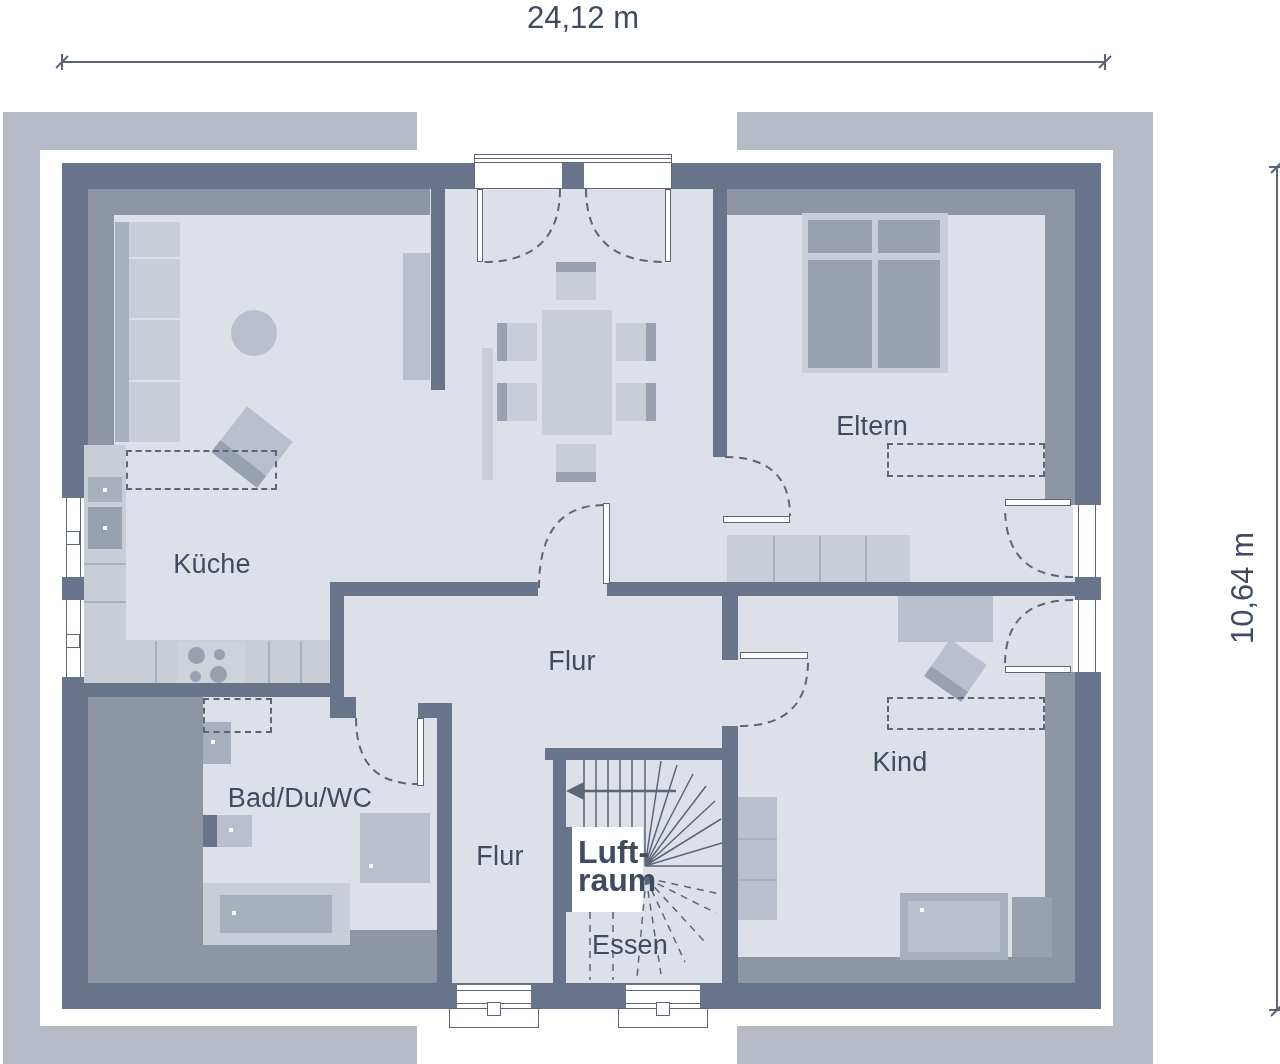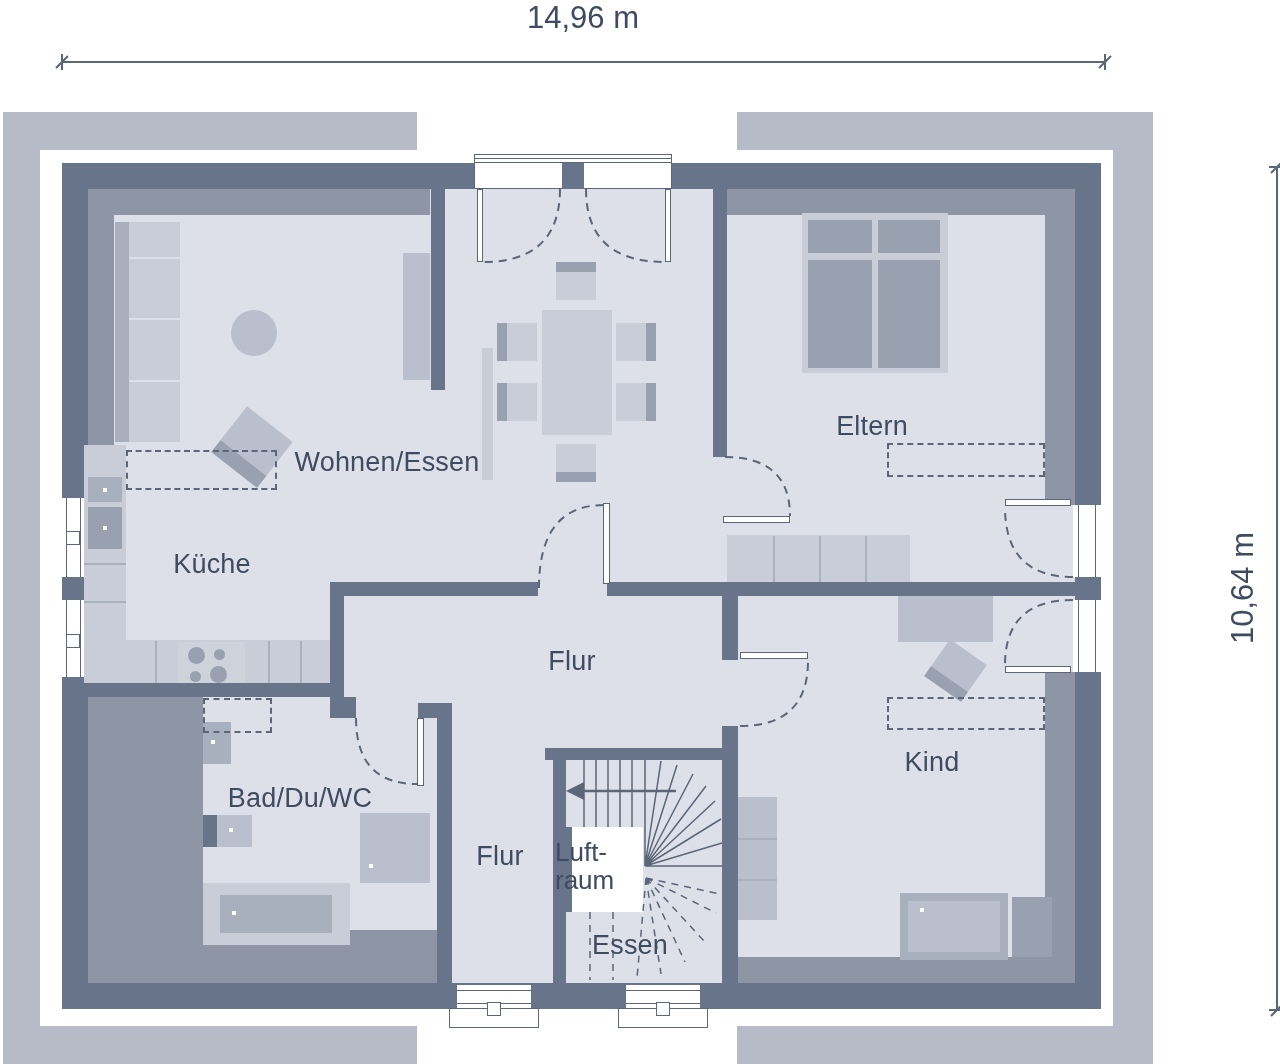--- a/index.html
+++ b/index.html
@@ -17,21 +17,21 @@
   .f4{position:absolute;background:var(--furniture_darker);}
   .white{position:absolute;background:#fff;}
   .leaf{position:absolute;background:#fff;border:1.4px solid var(--line);}
   .dash{position:absolute;border:2px dashed var(--line);background:transparent;}
   .ln{position:absolute;background:var(--line);}
   .lnf{position:absolute;background:#a9b0be;}
   .dot{position:absolute;width:4px;height:4px;background:#fff;}
   .rlabel{position:absolute;transform:translate(-50%,-50%);font-size:27px;color:var(--text);
           white-space:nowrap;letter-spacing:0.2px;}
   .dimlabel{position:absolute;font-size:31px;color:var(--text);white-space:nowrap;}
-  .lr-box{position:absolute;left:555px;top:838px;font-size:26px;line-height:28px;color:var(--text);}
+  .lr-box{position:absolute;left:578px;top:838px;font-size:32px;line-height:28px;color:var(--text);font-weight:bold;}
   svg{position:absolute;left:0;top:0;}
 </style>
 </head>
 <body>
 
 <div id="plan">
 
   <div class="ob" style="left:3px;top:112px;width:37px;height:952px"></div>
   <div class="ob" style="left:1113px;top:112px;width:40px;height:952px"></div>
   <div class="ob" style="left:3px;top:112px;width:414px;height:38px"></div>
@@ -212,28 +212,27 @@
     <g>
       <path d="M676,791 L582,791" stroke="#5c6678" stroke-width="2.4" fill="none"></path>
       <polygon points="566,791 584,782 584,800" fill="#5c6678"></polygon>
     </g>
     <g stroke="#5c6678" stroke-width="2" fill="none">
       <path d="M62,62 H1105 M62,54 V70 M1105,54 V70 M56,68 L68,56 M1099,68 L1111,56"></path>
       <path d="M1277,167 V1010 M1269,167 H1285 M1269,1010 H1285 M1271,173 L1283,161 M1271,1016 L1283,1004"></path>
     </g>
   </svg>
 
-  <div class="rlabel" style="left:387px;top:462px">Wohnen/Essen</div>
   <div class="rlabel" style="left:212px;top:564px">Küche</div>
   <div class="rlabel" style="left:872px;top:426px">Eltern</div>
   <div class="rlabel" style="left:572px;top:661px">Flur</div>
   <div class="rlabel" style="left:500px;top:856px">Flur</div>
   <div class="rlabel" style="left:300px;top:798px">Bad/Du/WC</div>
-  <div class="rlabel" style="left:932px;top:762px">Kind</div>
+  <div class="rlabel" style="left:900px;top:762px">Kind</div>
   <div class="rlabel" style="left:630px;top:945px">Essen</div>
   <div class="lr-box">
     <div>Luft-</div>
     <div>raum</div>
   </div>
-  <div class="dimlabel" style="left:583px;top:18px;transform:translate(-50%,-50%)">14,96 m</div>
+  <div class="dimlabel" style="left:583px;top:18px;transform:translate(-50%,-50%)">24,12 m</div>
   <div class="dimlabel" style="left:1243px;top:588px;transform:translate(-50%,-50%) rotate(-90deg)">10,64 m</div>
 
 </div>
 
 </body></html>

